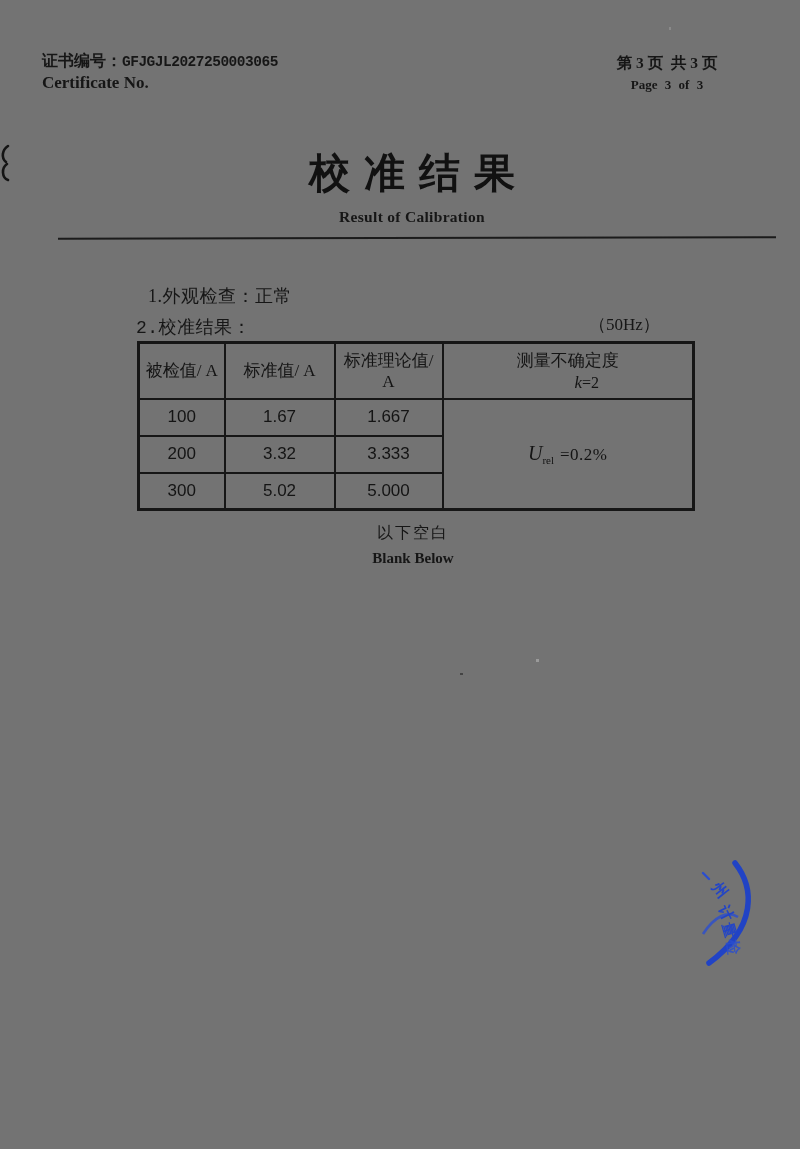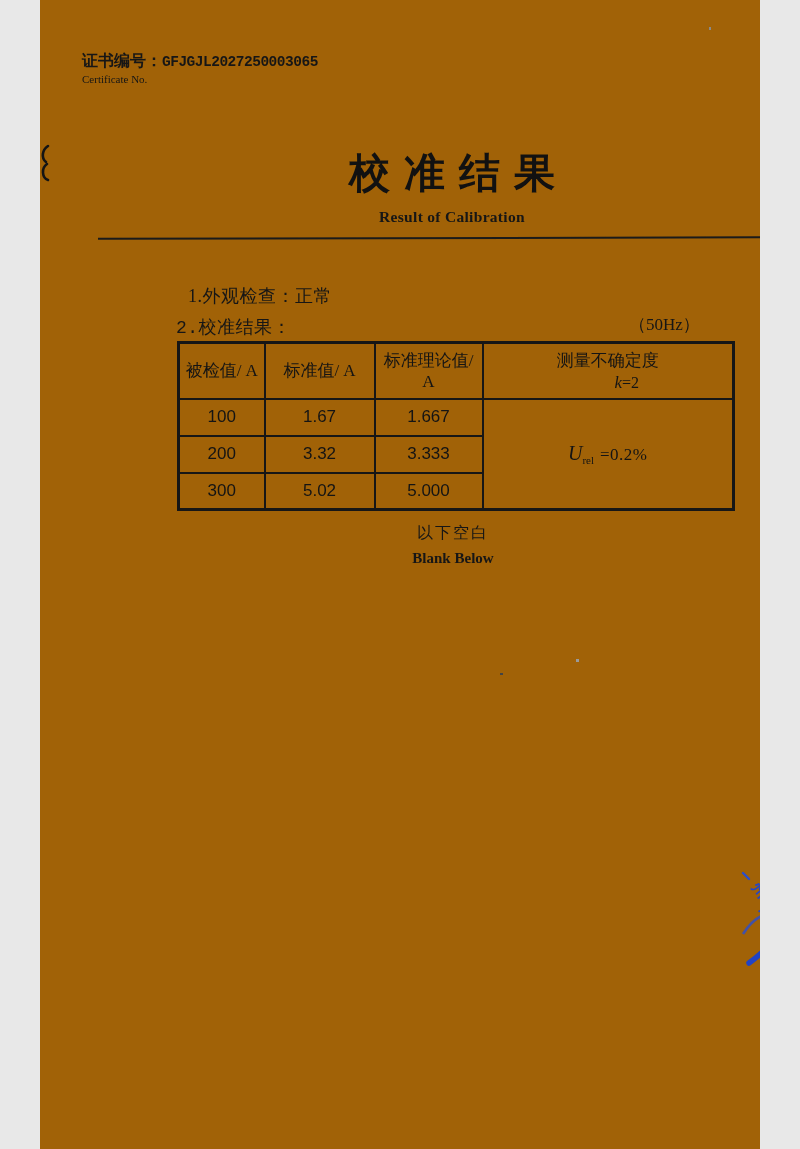--- a/index.html
+++ b/index.html
@@ -1,26 +1,26 @@
 <!DOCTYPE html>
 <html><head>
 <meta charset="utf-8">
 <style>
   html,body { margin:0; padding:0; background:#e8e8e8; }
   .page {
-    position:relative; width:720px; height:1149px; margin:0 auto;
-    background:#a16207; color:#161616; overflow:hidden;
+    position:relative; width:800px; height:1149px; margin:0 auto;
+    background:#737373; color:#161616; overflow:hidden;
     font-family:"Liberation Serif","DejaVu Serif",serif;
   }
 
   
   .hdr-left { position:absolute; left:42px; top:51px; }
   .hdr-left .l1 { font-size:16px; font-weight:bold; white-space:nowrap; }
   .cert-no { font-family:"Liberation Mono","DejaVu Sans Mono",monospace; font-size:14.5px; font-weight:bold; letter-spacing:-0.5px; }
-  .hdr-left .l2 { font-size:11px; font-weight:normal; margin-top:1px; }
+  .hdr-left .l2 { font-size:17px; font-weight:bold; margin-top:1px; }
 
   .hdr-right { position:absolute; left:612px; top:53px; width:110px; text-align:center; }
   .hdr-right .zh { font-size:15.5px; font-weight:bold; white-space:pre; }
   .hdr-right .en { font-size:13px; font-weight:bold; margin-top:3px; word-spacing:4px; }
 
   
   .title-block { position:absolute; left:0; top:146px; width:824px; text-align:center; }
   .title-zh {
     margin:0; font-size:41px; font-weight:bold; letter-spacing:14px; padding-left:14px;
     font-family:"DejaVu Sans","Liberation Sans",sans-serif; color:#111;
@@ -77,20 +77,24 @@
 
 <div class="page">
 
   <div class="hdr-left">
     <div class="l1">
       <span>证书编号：</span><span class="cert-no">GFJGJL2027250003065</span>
     </div>
     <div class="l2">Certificate No.</div>
   </div>
 
+  <div class="hdr-right">
+    <div class="zh">第 3 页  共 3 页</div>
+    <div class="en">Page 3 of 3</div>
+  </div>
 
   <div class="title-block">
     <h1 class="title-zh">校准结果</h1>
     <div class="title-en">Result of Calibration</div>
   </div>
 
   <div class="rule"></div>
 
   <div class="item1">1.外观检查：正常</div>
   <div class="item2">2.校准结果：</div>

